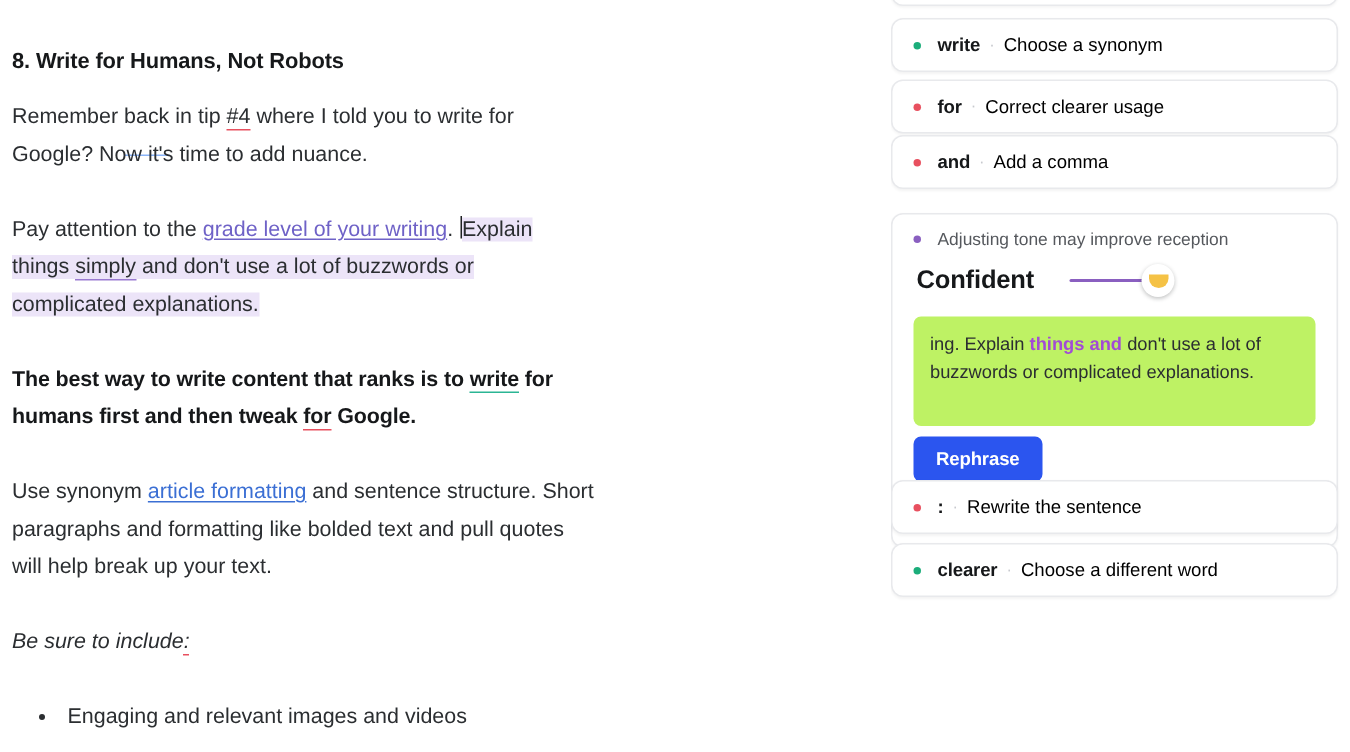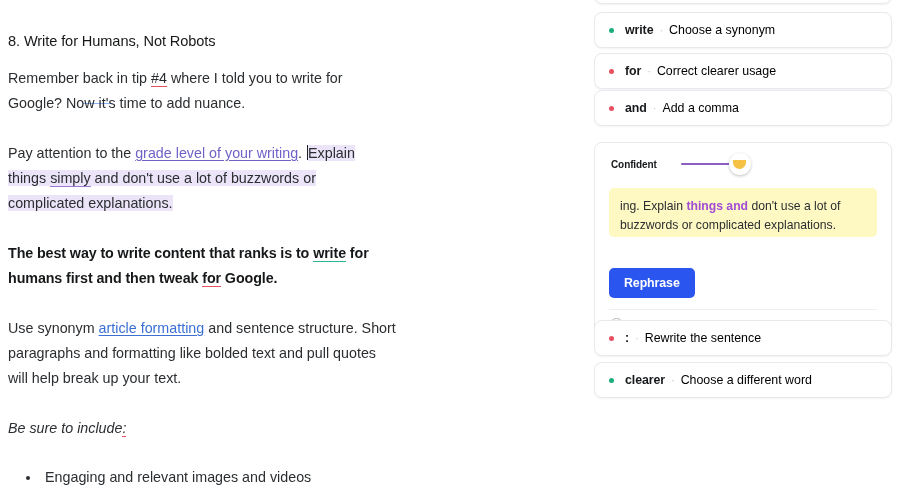--- a/index.html
+++ b/index.html
@@ -33,21 +33,21 @@
   }
   .doc-inner {
     width: 388px;
     padding-top: 30px;
     font-size: 14.3px;
     line-height: 25px;
     color: #2b2e31;
   }
   h2.doc-h {
     font-size: 14.6px;
-    font-weight: normal;
+    font-weight: bold;
     line-height: 22px;
     margin: 0 0 14px 0;
     letter-spacing: -0.1px;
     color: #16181a;
   }
   p.doc-p {
     margin: 0 0 25px 0;
   }
   p.doc-p.bold {
     font-weight: bold;
@@ -170,21 +170,21 @@
     margin-bottom: 10px;
   }
   .tone-head .dot { margin-right: 11px; }
   .tone-main {
     display: flex;
     align-items: center;
     margin-bottom: 13px;
     padding-left: 2px;
   }
   .tone-label {
-    font-size: 10px;
+    font-size: 17px;
     font-weight: bold;
     color: #16181a;
     letter-spacing: -0.1px;
   }
   .tone-slider {
     position: relative;
     margin-left: 24px;
     width: 64px;
     height: 22px;
     display: flex;
@@ -211,27 +211,27 @@
     font-size: 13px;
     line-height: 1;
   }
   .tone-emoji {
     width: 13px;
     height: 9px;
     background: #f5c245;
     border-radius: 0 0 9px 9px;
   }
   .tone-quote {
-    background: #fef9c3;
+    background: #bef264;
     border-radius: 5px;
-    padding: 9px 11px 2px 11px;
+    padding: 9px 11px 26px 11px;
     font-size: 12.2px;
     line-height: 19px;
     color: #2b2e31;
-    margin-bottom: 31px;
+    margin-bottom: 7px;
   }
   .tone-quote .hi {
     color: #a24bd6;
     font-weight: bold;
   }
   .btn-rephrase {
     display: inline-block;
     background: #2b55ef;
     color: #ffffff;
     font-size: 12.4px;
@@ -346,20 +346,24 @@
     <div class="card card-abs" style="top:90px;">
       <div class="sug-row">
         <span class="dot" style="background:#e8505f"></span>
         <span class="sug-word">and</span>
         <span class="sug-sep">·</span>
         <span class="sug-desc">Add a comma</span>
       </div>
     </div>
 
     <div class="card card-abs tone-card" style="top:142px;">
+      <div class="tone-head">
+        <span class="dot" style="background:#8a5fc0"></span>
+        <span>Adjusting tone may improve reception</span>
+      </div>
 
       <div class="tone-main">
         <span class="tone-label">Confident</span>
         <div class="tone-slider">
           <div class="tone-track"></div>
           <div class="tone-knob">
             <span class="tone-emoji"></span>
           </div>
         </div>
       </div>

